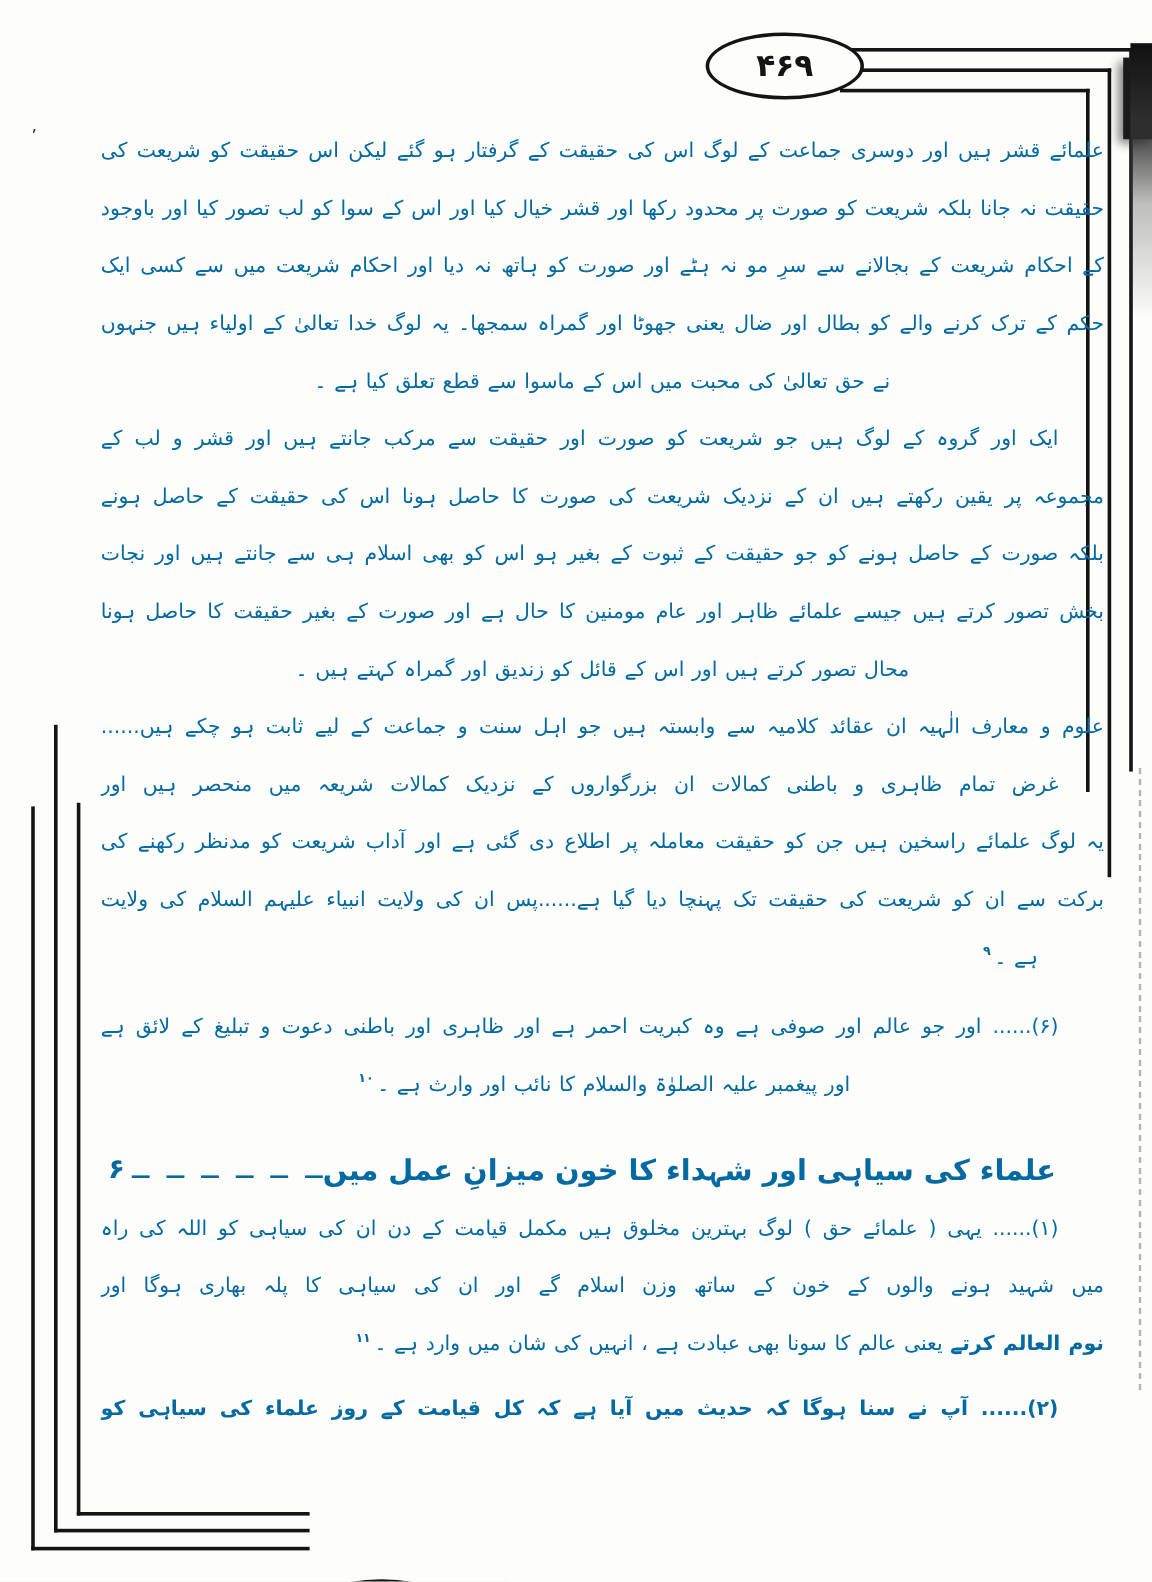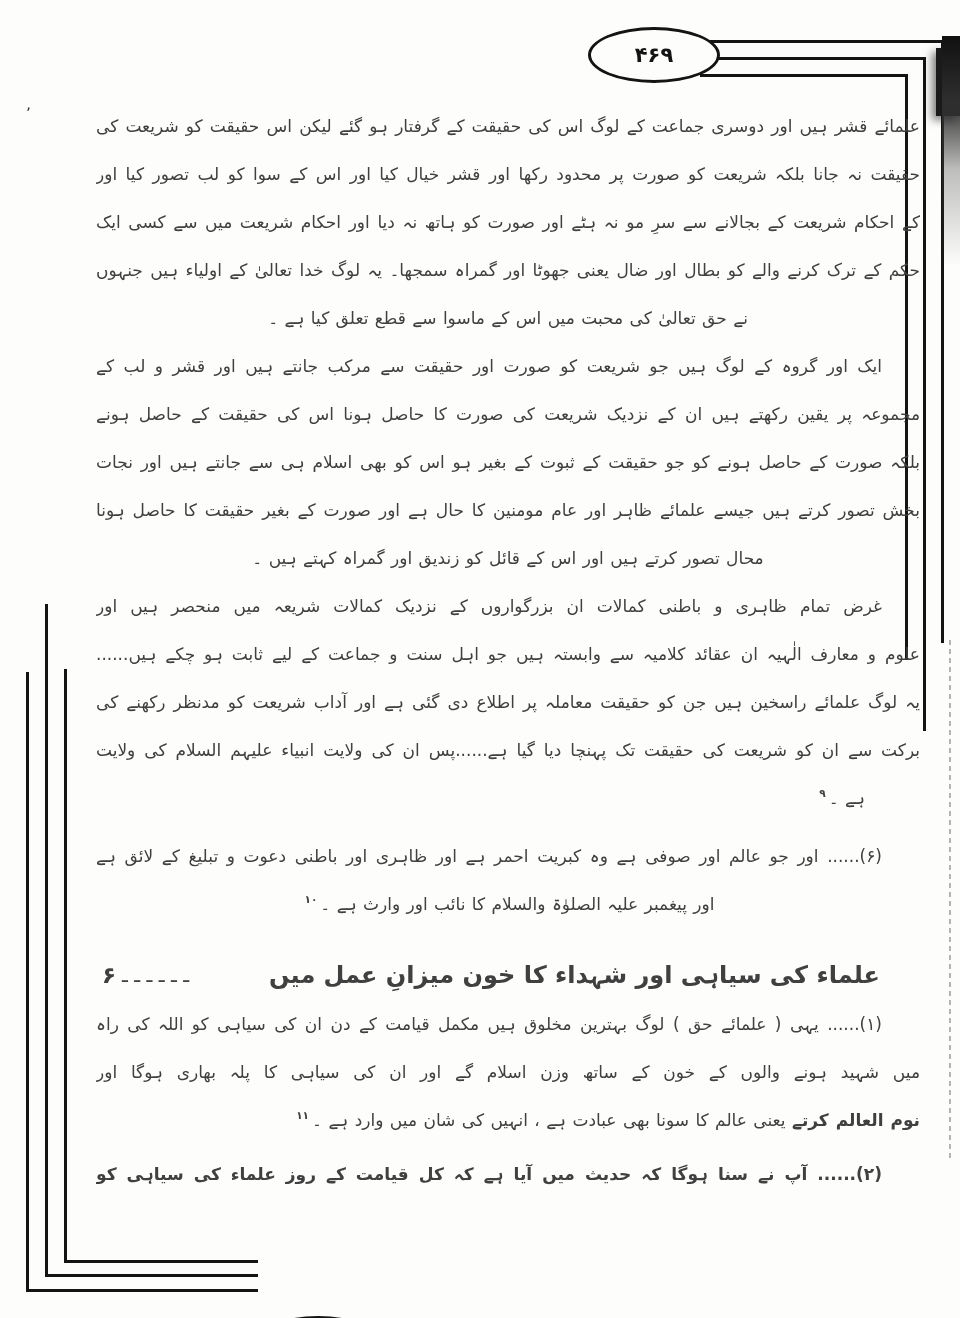--- a/index.html
+++ b/index.html
@@ -21,43 +21,43 @@
 
   
   .fbl{position:absolute;border-bottom:3px solid #141414;border-left:3px solid #141414;}
   .fbl.l1{left:26px;top:672px;width:229px;height:617px;}
   .fbl.l2{left:45px;top:604px;width:210px;height:670px;}
   .fbl.l3{left:64px;top:669px;width:191px;height:591px;}
 
   .oval{
     position:absolute;border:3px solid #141414;border-radius:50%;
     background:#fdfdfb;display:flex;align-items:center;justify-content:center;
-    font-size:21px;font-weight:600;letter-spacing:3px;direction:rtl;
+    font-size:26px;font-weight:600;letter-spacing:3px;direction:rtl;
   }
   .oval-top{left:588px;top:27px;width:126px;height:50px;}
   .oval-bottom{left:249px;top:1316px;width:132px;height:58px;}
 
   .smudge-tr{
     position:absolute;right:0;top:36px;width:18px;height:230px;
     background:linear-gradient(180deg,#111 0%,#2e2e2e 28%,rgba(70,70,70,.35) 58%,rgba(120,120,120,0) 100%);
   }
   .smudge-corner{
     position:absolute;right:0;top:48px;width:24px;height:68px;background:#1a1a1a;
     box-shadow:-4px 4px 8px rgba(20,20,20,.55);
   }
   .edge-faint{
     position:absolute;right:9px;top:640px;width:2px;height:520px;
     background:repeating-linear-gradient(180deg,#b3b3b3 0 5px,rgba(179,179,179,0) 5px 9px);
   }
   .speck{position:absolute;left:26px;top:104px;font-size:15px;color:#333;}
 
   
   .text-column{
-    position:absolute;left:96px;right:40px;top:102px;
-    direction:rtl;font-size:17px;color:#404040;
+    position:absolute;left:84px;right:40px;top:102px;
+    direction:rtl;font-size:17px;color:#0369a1;
   }
   .block{margin:0;}
   .block.gap-sm{margin-top:10px;}
   .block.gap-xs{margin-top:6px;font-weight:bold;}
   .line{
     height:48px;line-height:48px;overflow:hidden;
     text-align:justify;text-align-last:justify;
     word-spacing:1px;
   }
   .line.center{text-align:left;text-align-last:center;}
@@ -66,21 +66,21 @@
   .line.indent{padding-right:38px;}
   .line sup{font-size:.62em;font-weight:bold;vertical-align:super;line-height:0;margin:0 3px;}
   .line b{font-weight:bold;}
 
   .heading{
     display:flex;direction:rtl;align-items:center;
     height:50px;margin-top:22px;font-weight:bold;font-size:24px;
   }
   .heading .h-text{margin-right:40px;white-space:nowrap;}
   .heading .h-spacer{flex:1;}
-  .heading .h-leader{font-weight:normal;letter-spacing:4px;margin-left:6px;font-size:20px;}
+  .heading .h-leader{font-weight:normal;letter-spacing:4px;margin-left:6px;font-size:24px;font-family:Liberation Mono, monospace;}
   .heading .h-number{font-size:23px;margin-left:6px;}
 </style>
 </head>
 <body>
 
 <div class="page">
 
   <div class="ftr l1"></div>
   <div class="ftr l2"></div>
   <div class="ftr l3"></div>
@@ -112,22 +112,22 @@
       <div class="block">
         <div class="line indent">ایک اور گروہ کے لوگ ہیں جو شریعت کو صورت اور حقیقت سے مرکب جانتے ہیں اور قشر و لب کے</div>
         <div class="line">مجموعہ پر یقین رکھتے ہیں ان کے نزدیک شریعت کی صورت کا حاصل ہونا اس کی حقیقت کے حاصل ہونے</div>
       </div>
       <div class="block">
         <div class="line">بلکہ صورت کے حاصل ہونے کو جو حقیقت کے ثبوت کے بغیر ہو اس کو بھی اسلام ہی سے جانتے ہیں اور نجات</div>
         <div class="line">بخش تصور کرتے ہیں جیسے علمائے ظاہر اور عام مومنین کا حال ہے اور صورت کے بغیر حقیقت کا حاصل ہونا</div>
         <div class="line center">محال تصور کرتے ہیں اور اس کے قائل کو زندیق اور گمراہ کہتے ہیں ۔</div>
       </div>
       <div class="block">
+        <div class="line">علوم و معارف الٰہیہ ان عقائد کلامیہ سے وابستہ ہیں جو اہل سنت و جماعت کے لیے ثابت ہو چکے ہیں......</div>
         <div class="line indent">غرض تمام ظاہری و باطنی کمالات ان بزرگواروں کے نزدیک کمالات شریعہ میں منحصر ہیں اور</div>
-        <div class="line">علوم و معارف الٰہیہ ان عقائد کلامیہ سے وابستہ ہیں جو اہل سنت و جماعت کے لیے ثابت ہو چکے ہیں......</div>
         <div class="line">یہ لوگ علمائے راسخین ہیں جن کو حقیقت معاملہ پر اطلاع دی گئی ہے اور آداب شریعت کو مدنظر رکھنے کی</div>
         <div class="line">برکت سے ان کو شریعت کی حقیقت تک پہنچا دیا گیا ہے......پس ان کی ولایت انبیاء علیہم السلام کی ولایت</div>
         <div class="line right-indent">ہے ۔<sup>۹</sup></div>
       </div>
       <div class="block gap-sm">
         <div class="line indent">(۶)...... اور جو عالم اور صوفی ہے وہ کبریت احمر ہے اور ظاہری اور باطنی دعوت و تبلیغ کے لائق ہے</div>
         <div class="line center">اور پیغمبر علیہ الصلوٰۃ والسلام کا نائب اور وارث ہے ۔<sup>۱۰</sup></div>
       </div>
       <div class="heading">
         <span class="h-text">علماء کی سیاہی اور شہداء کا خون میزانِ عمل میں</span>

